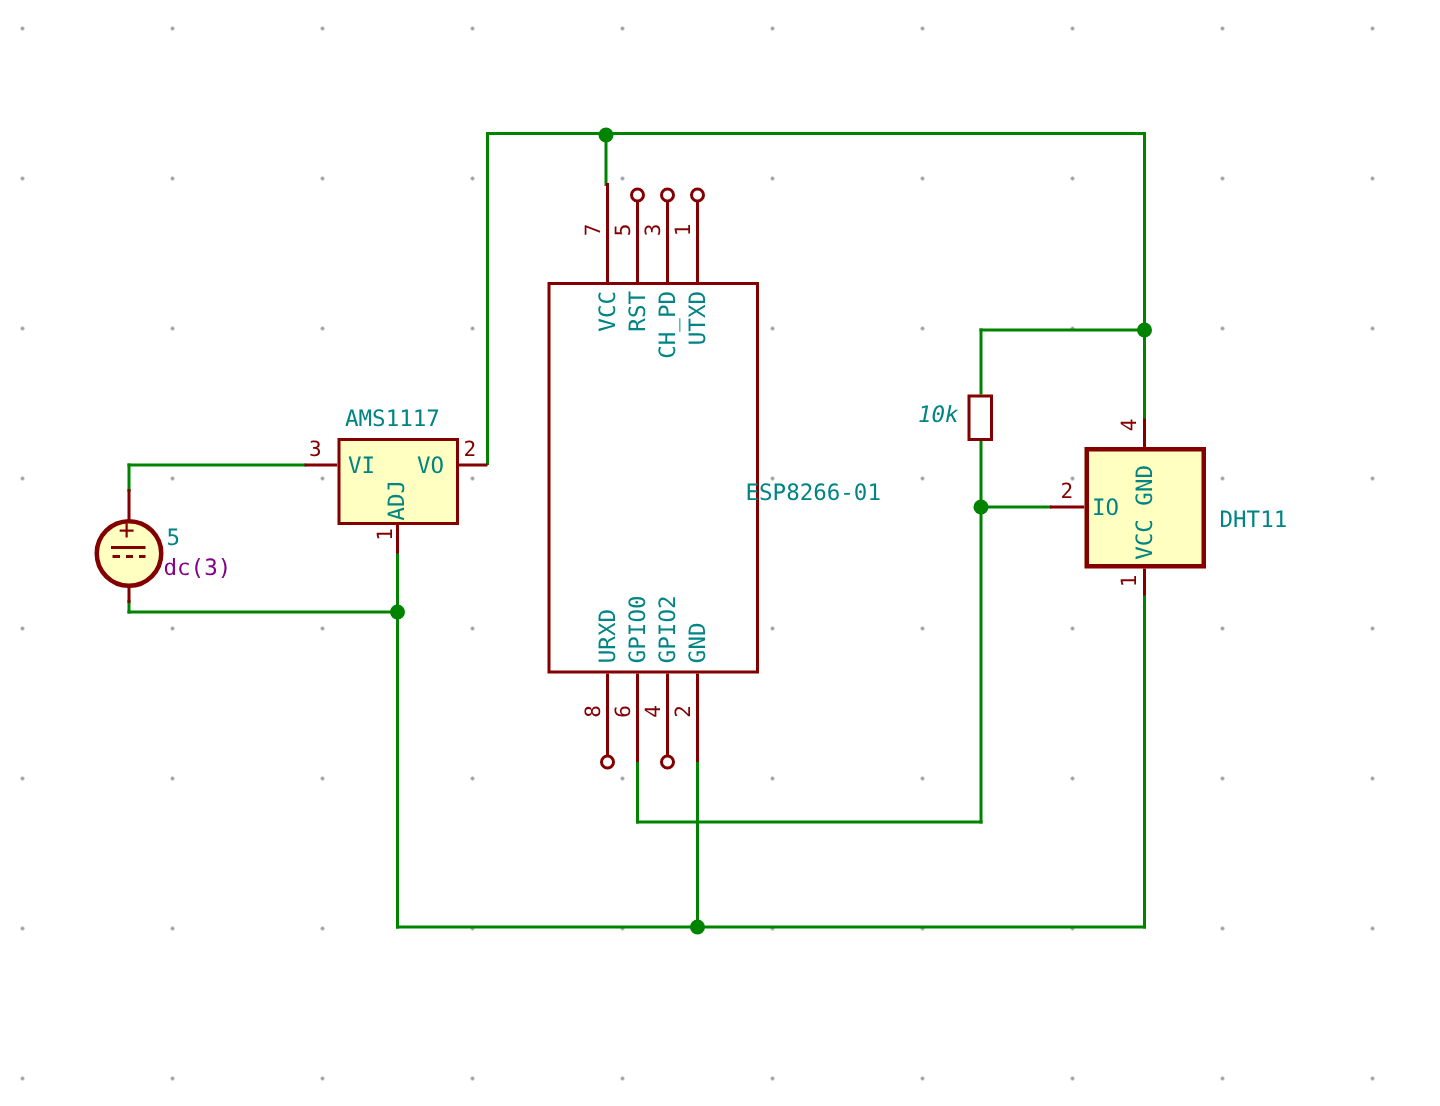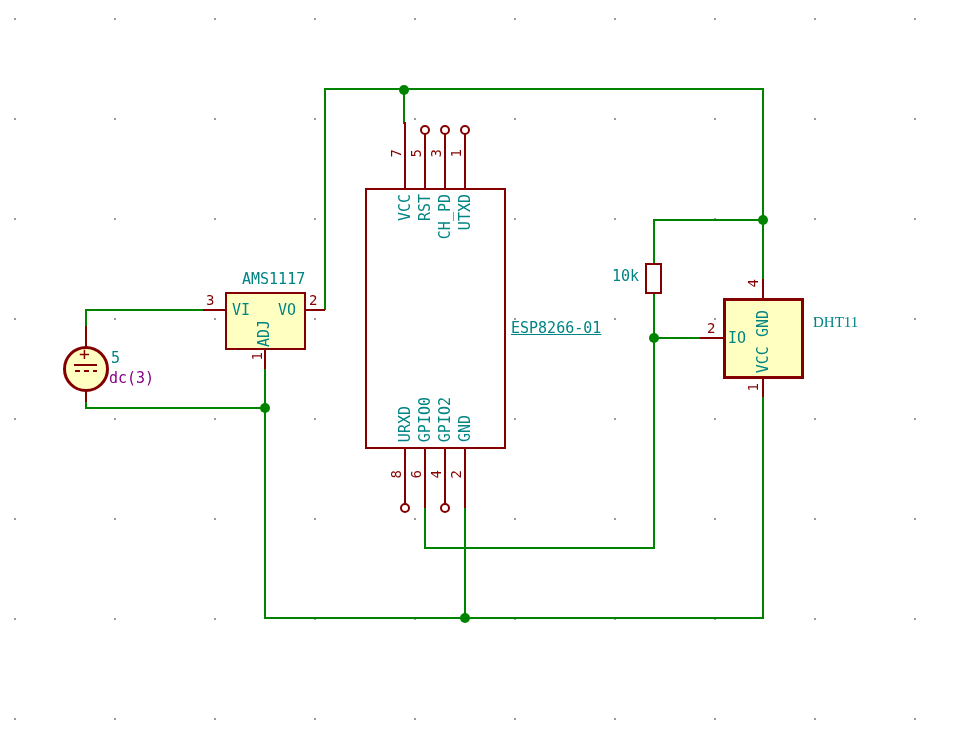--- a/index.html
+++ b/index.html
@@ -86,21 +86,21 @@
 <div class="jd" style="left:260px;top:403px;"></div>
 <div class="jd" style="left:460px;top:613px;"></div>
 
 <div class="oc" style="left:420px;top:125px;"></div>
 <div class="oc" style="left:440px;top:125px;"></div>
 <div class="oc" style="left:460px;top:125px;"></div>
 <div class="oc" style="left:400px;top:503px;"></div>
 <div class="oc" style="left:440px;top:503px;"></div>
 
 <div class="body-box white-box" style="left:365px;top:188px;width:141px;height:261px;"></div>
-<span class="t teal lbl" style="left:511px;top:319px;text-decoration:underline;">ESP8266-01</span>
+<span class="t teal lbl" style="left:497px;top:319px;">ESP8266-01</span>
 
 <span class="t teal pname vtext" style="left:397px;top:194px;">VCC</span>
 <span class="t teal pname vtext" style="left:417px;top:194px;">RST</span>
 <span class="t teal pname vtext" style="left:437px;top:194px;">CH_PD</span>
 <span class="t teal pname vtext" style="left:457px;top:194px;">UTXD</span>
 
 <span class="t maroon pnum vtext" style="left:388px;top:149px;">7</span>
 <span class="t maroon pnum vtext" style="left:408px;top:149px;">5</span>
 <span class="t maroon pnum vtext" style="left:428px;top:149px;">3</span>
 <span class="t maroon pnum vtext" style="left:448px;top:149px;">1</span>
@@ -109,37 +109,37 @@
 <span class="t teal pname vtext" style="left:417px;bottom:295px;">GPIO0</span>
 <span class="t teal pname vtext" style="left:437px;bottom:295px;">GPIO2</span>
 <span class="t teal pname vtext" style="left:457px;bottom:295px;">GND</span>
 
 <span class="t maroon pnum vtext" style="left:388px;top:470px;">8</span>
 <span class="t maroon pnum vtext" style="left:408px;top:470px;">6</span>
 <span class="t maroon pnum vtext" style="left:428px;top:470px;">4</span>
 <span class="t maroon pnum vtext" style="left:448px;top:470px;">2</span>
 
 <div class="body-box" style="left:225px;top:292px;width:81px;height:58px;"></div>
-<span class="t teal lbl" style="left:242px;top:270px;">AMS1117</span>
+<span class="t teal lbl" style="left:230px;top:270px;">AMS1117</span>
 <span class="t teal pname" style="left:232px;top:301px;">VI</span>
 <span class="t teal pname" style="left:278px;top:301px;">VO</span>
 <span class="t teal pname vtext" style="left:256px;bottom:390px;">ADJ</span>
 <span class="t maroon pnum" style="left:206px;top:292px;">3</span>
 <span class="t maroon pnum" style="left:309px;top:292px;">2</span>
 <span class="t maroon pnum vtext" style="left:249px;top:352px;">1</span>
 
 <div class="body-box" style="left:723px;top:298px;width:81px;height:81px;border-width:3px;"></div>
-<span class="t teal lbl" style="left:813px;top:314px;font-family:Liberation Serif, serif;">DHT11</span>
+<span class="t teal lbl" style="left:813px;top:337px;">DHT11</span>
 <span class="t teal pname" style="left:728px;top:329px;">IO</span>
 <span class="t teal pname vtext" style="left:755px;bottom:364px;">VCC GND</span>
 <span class="t maroon pnum" style="left:707px;top:320px;">2</span>
 <span class="t maroon pnum vtext" style="left:745px;top:279px;">4</span>
 <span class="t maroon pnum vtext" style="left:745px;top:383px;">1</span>
 
 <div class="body-box white-box" style="left:645px;top:263px;width:17px;height:31px;"></div>
-<span class="t teal lbl" style="left:612px;top:267px;">10k</span>
+<span class="t teal lbl" style="left:612px;top:267px;font-style:italic;">10k</span>
 
 <div class="body-box" style="left:63px;top:346px;width:46px;height:46px;border-radius:50%;border-width:3px;"></div>
 <span class="t maroon" style="left:79px;top:343px;font-size:18px;">+</span>
 <div class="abs" style="left:74px;top:364px;width:23px;height:2px;background:#840000;"></div>
 <div class="abs" style="left:75px;top:370px;width:22px;height:2px;background-image:repeating-linear-gradient(90deg,#840000 0 5px,transparent 5px 9px);"></div>
 <span class="t teal lbl" style="left:111px;top:349px;">5</span>
 <span class="t purple lbl" style="left:109px;top:369px;">dc(3)</span>
 
 </body></html>

